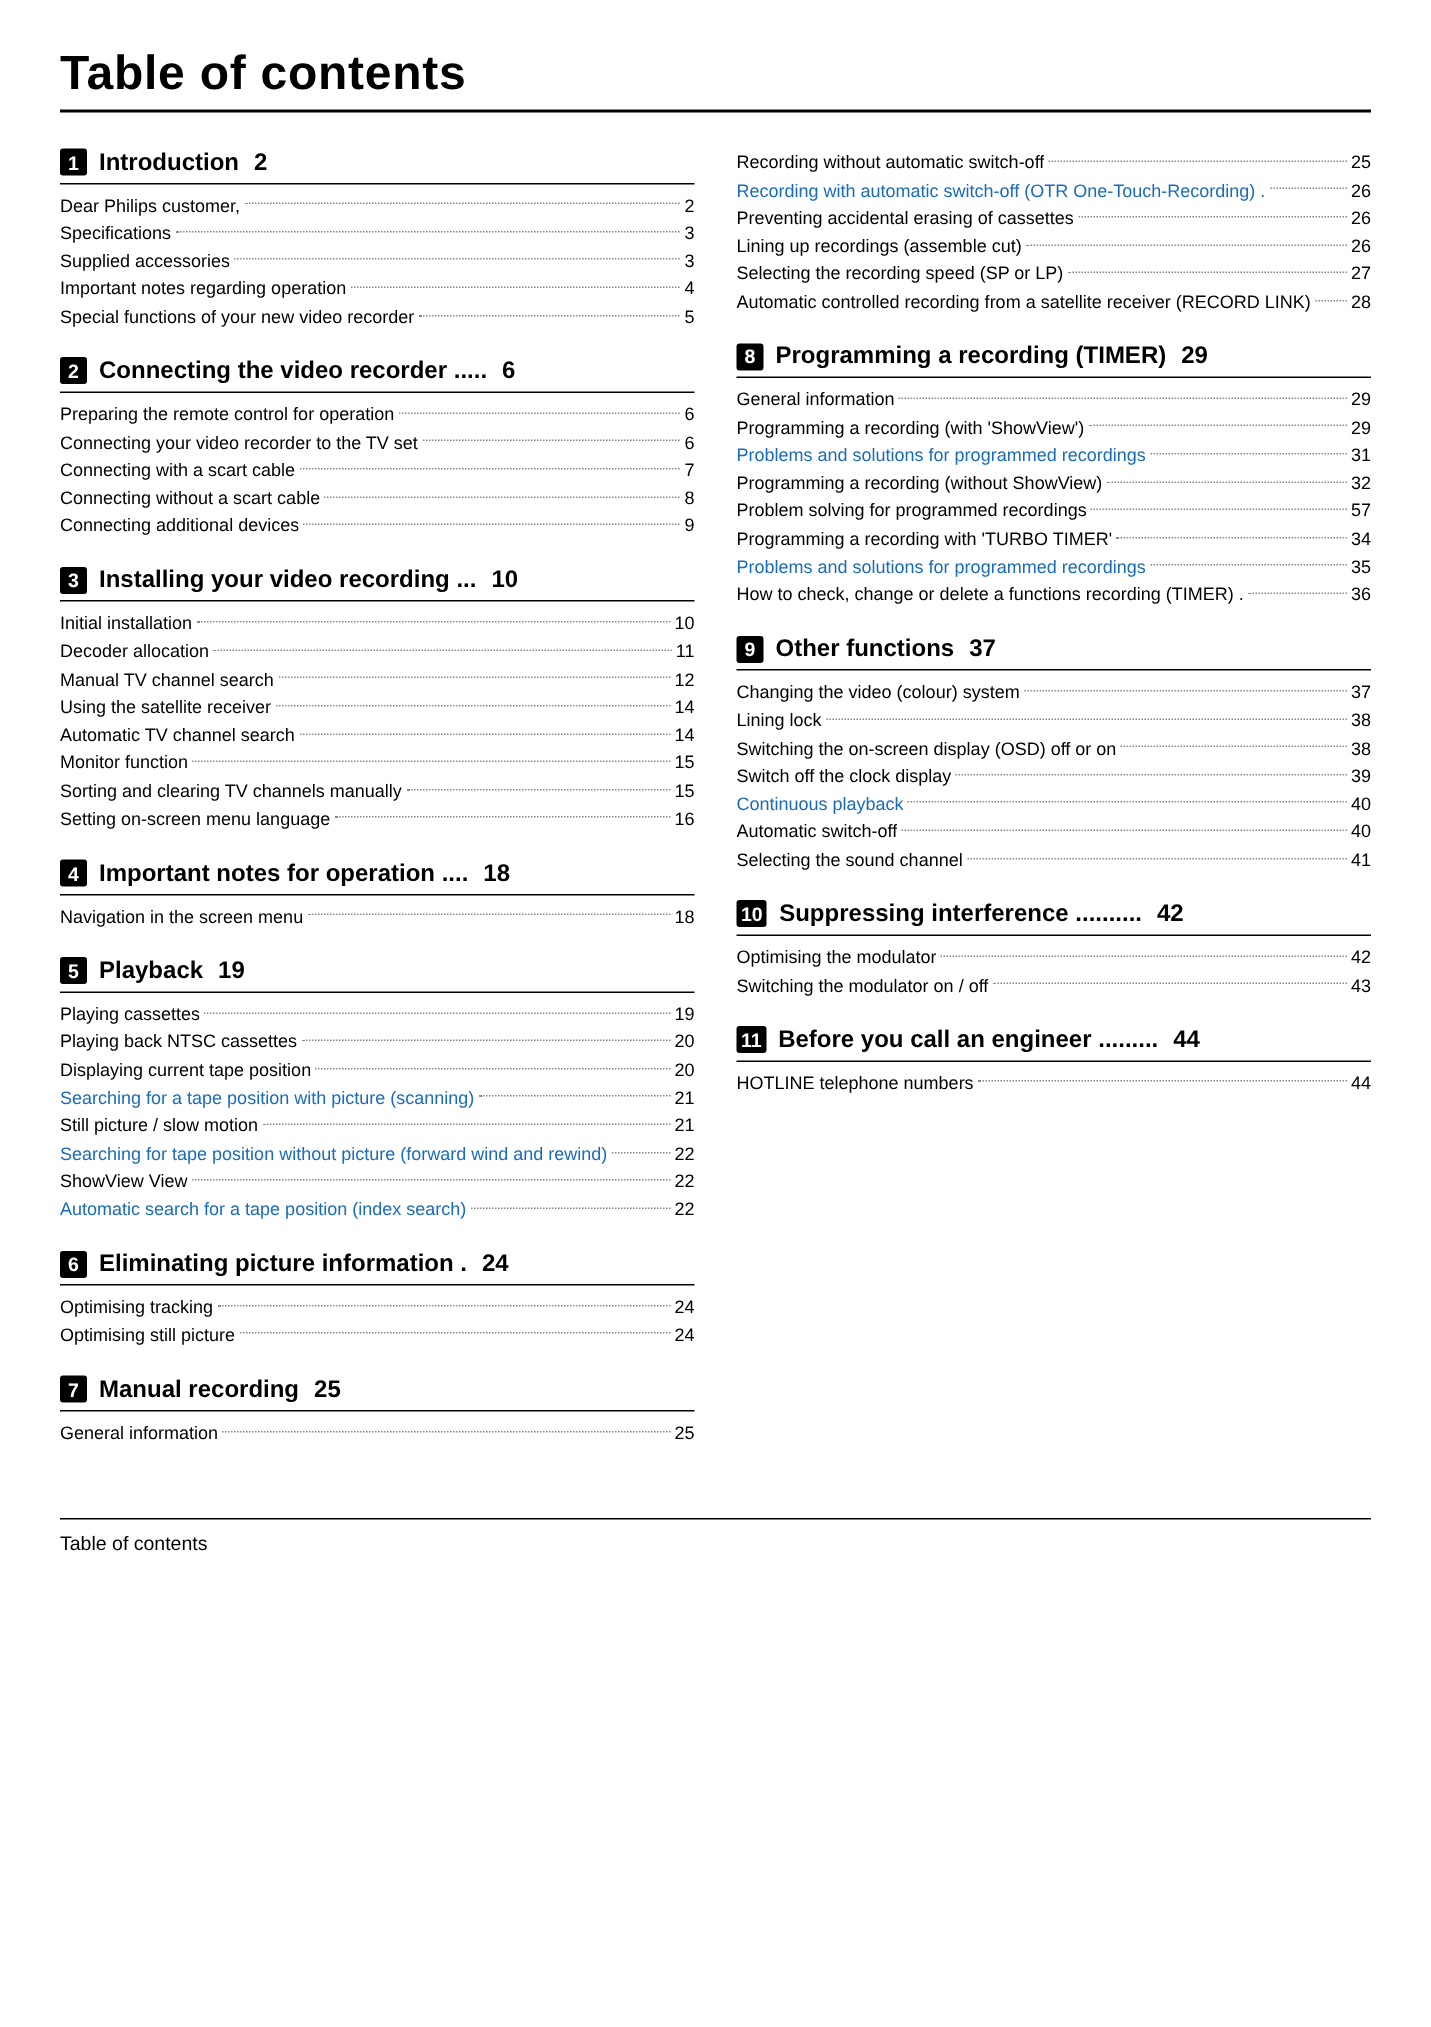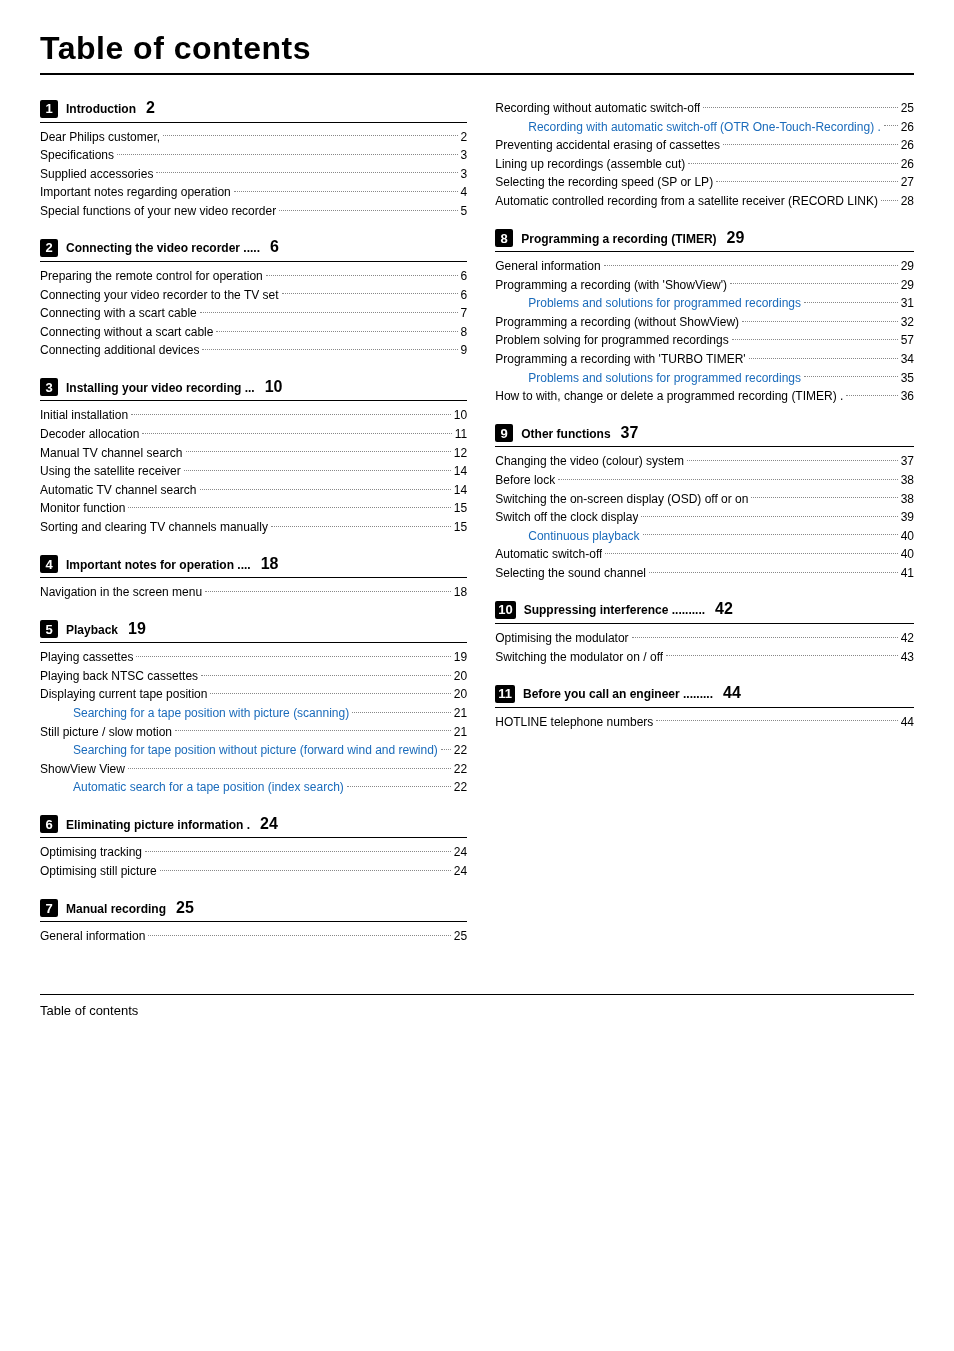--- a/index.html
+++ b/index.html
@@ -47,21 +47,21 @@
       font-weight: bold;
       font-size: 13px;
       min-width: 18px;
       height: 18px;
       padding: 0 3px;
       border-radius: 2px;
       margin-right: 2px;
       flex-shrink: 0;
     }
     .section-title-text {
-      font-size: 12px;
+      font-size: 16px;
       font-weight: bold;
     }
     .section-page {
       font-size: 16px;
       font-weight: bold;
       margin-left: 4px;
     }
     .section-rule {
       border: none;
       border-top: 1px solid #000;
@@ -83,21 +83,20 @@
       border-bottom: 1px dotted #888;
       margin: 0 3px 2px 3px;
       min-width: 10px;
     }
     .toc-entry .entry-page {
       white-space: nowrap;
       font-weight: normal;
     }
     .toc-entry.blue .entry-text {
       color: #1a6bbb;
-      margin-left: 33px;
     }
     .footer {
       margin-top: 30px;
       border-top: 1px solid #000;
       padding-top: 8px;
       font-size: 13px;
       color: #000;
     }
   </style>
 </head>
@@ -209,20 +208,25 @@
         <div class="toc-entry">
           <span class="entry-text">Monitor function</span>
           <span class="entry-dots"></span>
           <span class="entry-page">15</span>
         </div>
         <div class="toc-entry">
           <span class="entry-text">Sorting and clearing TV channels manually</span>
           <span class="entry-dots"></span>
           <span class="entry-page">15</span>
         </div>
+        <div class="toc-entry">
+          <span class="entry-text">Setting on-screen menu language</span>
+          <span class="entry-dots"></span>
+          <span class="entry-page">16</span>
+        </div>
       </div>
       <div class="section">
         <div class="section-header">
           <span class="section-num">4</span>
           <span class="section-title-text">Important notes for operation ....</span>
           <span class="section-page">18</span>
         </div>
         <hr class="section-rule">
         <div class="toc-entry">
           <span class="entry-text">Navigation in the screen menu</span>
@@ -379,39 +383,39 @@
           <span class="entry-text">Programming a recording with 'TURBO TIMER'</span>
           <span class="entry-dots"></span>
           <span class="entry-page">34</span>
         </div>
         <div class="toc-entry blue">
           <span class="entry-text">Problems and solutions for programmed recordings</span>
           <span class="entry-dots"></span>
           <span class="entry-page">35</span>
         </div>
         <div class="toc-entry">
-          <span class="entry-text">How to with, change or delete a programmed recording (TIMER) .</span>
+          <span class="entry-text">How to check, change or delete a functions recording (TIMER) .</span>
           <span class="entry-dots"></span>
           <span class="entry-page">36</span>
         </div>
       </div>
       <div class="section">
         <div class="section-header">
           <span class="section-num">9</span>
           <span class="section-title-text">Other functions</span>
           <span class="section-page">37</span>
         </div>
         <hr class="section-rule">
         <div class="toc-entry">
           <span class="entry-text">Changing the video (colour) system</span>
           <span class="entry-dots"></span>
           <span class="entry-page">37</span>
         </div>
         <div class="toc-entry">
-          <span class="entry-text">Before lock</span>
+          <span class="entry-text">Lining lock</span>
           <span class="entry-dots"></span>
           <span class="entry-page">38</span>
         </div>
         <div class="toc-entry">
           <span class="entry-text">Switching the on-screen display (OSD) off or on</span>
           <span class="entry-dots"></span>
           <span class="entry-page">38</span>
         </div>
         <div class="toc-entry">
           <span class="entry-text">Switch off the clock display</span>

